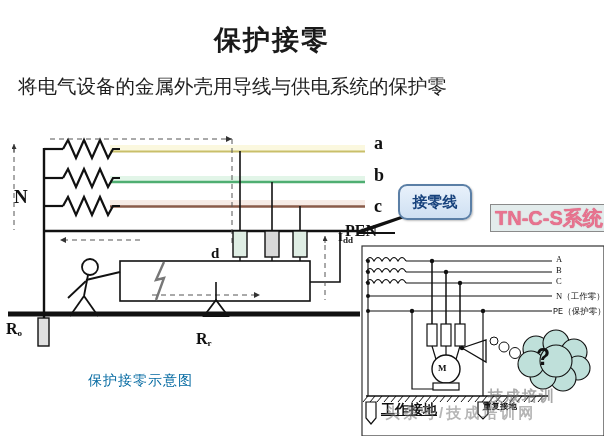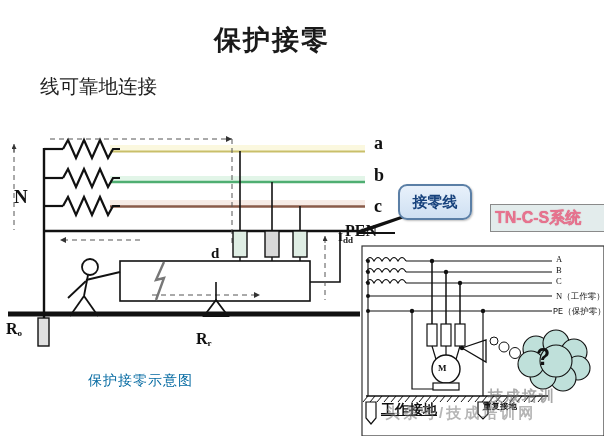--- a/index.html
+++ b/index.html
@@ -26,21 +26,21 @@
   .sub{font-size:9px;vertical-align:-2px;}
   #caption{left:88px;top:372px;font-size:14px;color:#0369a1;font-weight:400;
            letter-spacing:1px;}
   #callout{left:398px;top:184px;width:70px;height:32px;border:2px solid #5b7fa6;
            border-radius:9px;background:linear-gradient(#e8f1fb,#cfe0f2);
            display:flex;align-items:center;justify-content:center;
            font-size:15px;font-weight:700;color:#17427c;box-shadow:1px 1px 2px rgba(0,0,0,.25);}
   #tncs{left:490px;top:204px;width:120px;height:28px;border:1px solid #8a8a8a;
         background:#e3ecec;display:flex;align-items:center;
         padding-left:4px;box-sizing:border-box;overflow:hidden;}
-  #tncs span{font-size:16px;font-weight:700;color:#e8738f;
+  #tncs span{font-size:20px;font-weight:700;color:#e8738f;
              text-shadow:0 0 1px #c7405f;white-space:nowrap;
              font-family:"Liberation Sans",sans-serif;text-align:right;}
   .slbl{position:absolute;font-size:8.5px;font-family:"Liberation Serif",serif;color:#111;white-space:nowrap;}
   #s-A{left:556px;top:254px;}
   #s-B{left:556px;top:265px;}
   #s-C{left:556px;top:276px;}
   #s-N{left:556px;top:291px;}
   #s-PE{left:553px;top:306px;font-family:Liberation Mono, monospace;}
   #s-gnd1{left:381px;top:401px;font-size:14px;font-weight:700;text-decoration:underline;}
   #s-gnd2{left:483px;top:401px;font-size:8.5px;font-weight:700;text-align:center;}
@@ -51,21 +51,21 @@
   .wm{position:absolute;color:rgba(120,120,120,.55);font-weight:700;
       font-family:"Liberation Sans",sans-serif;white-space:nowrap;}
   #wm1{left:385px;top:404px;font-size:15px;letter-spacing:3px;}
   #wm2{left:488px;top:387px;font-size:15px;letter-spacing:2px;color:rgba(110,110,110,.6);}
 </style>
 </head>
 <body>
 
 <div id="title" class="abs">保护接零</div>
 <div id="subtitle" class="abs">
-  <span class="ln2">线可靠地连接</span>
+  <span>将电气设备的金属外壳用导线与供电系统的保护零</span>
 </div>
 
 <svg width="604" height="436">
   <defs>
     <marker id="arr" markerWidth="7" markerHeight="7" refX="6" refY="3" orient="auto">
       <path d="M0,0 L6,3 L0,6 z" fill="#333"></path>
     </marker>
     <marker id="arrs" markerWidth="6" markerHeight="6" refX="5" refY="2.5" orient="auto">
       <path d="M0,0 L5,2.5 L0,5 z" fill="#333"></path>
     </marker>

